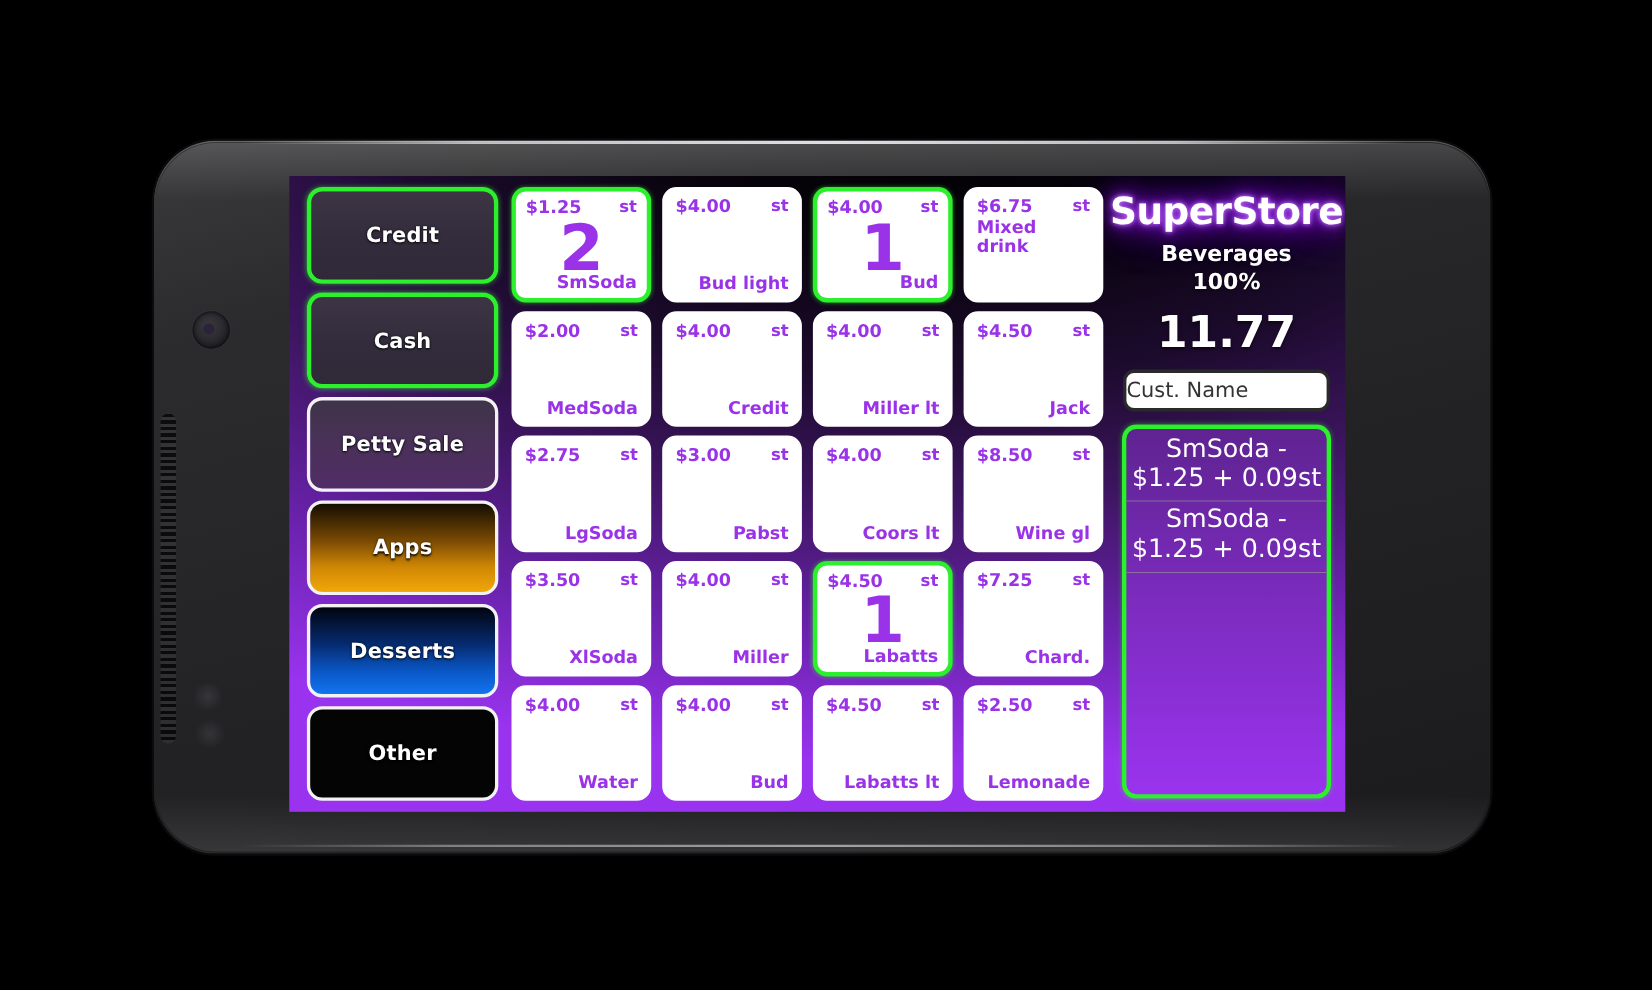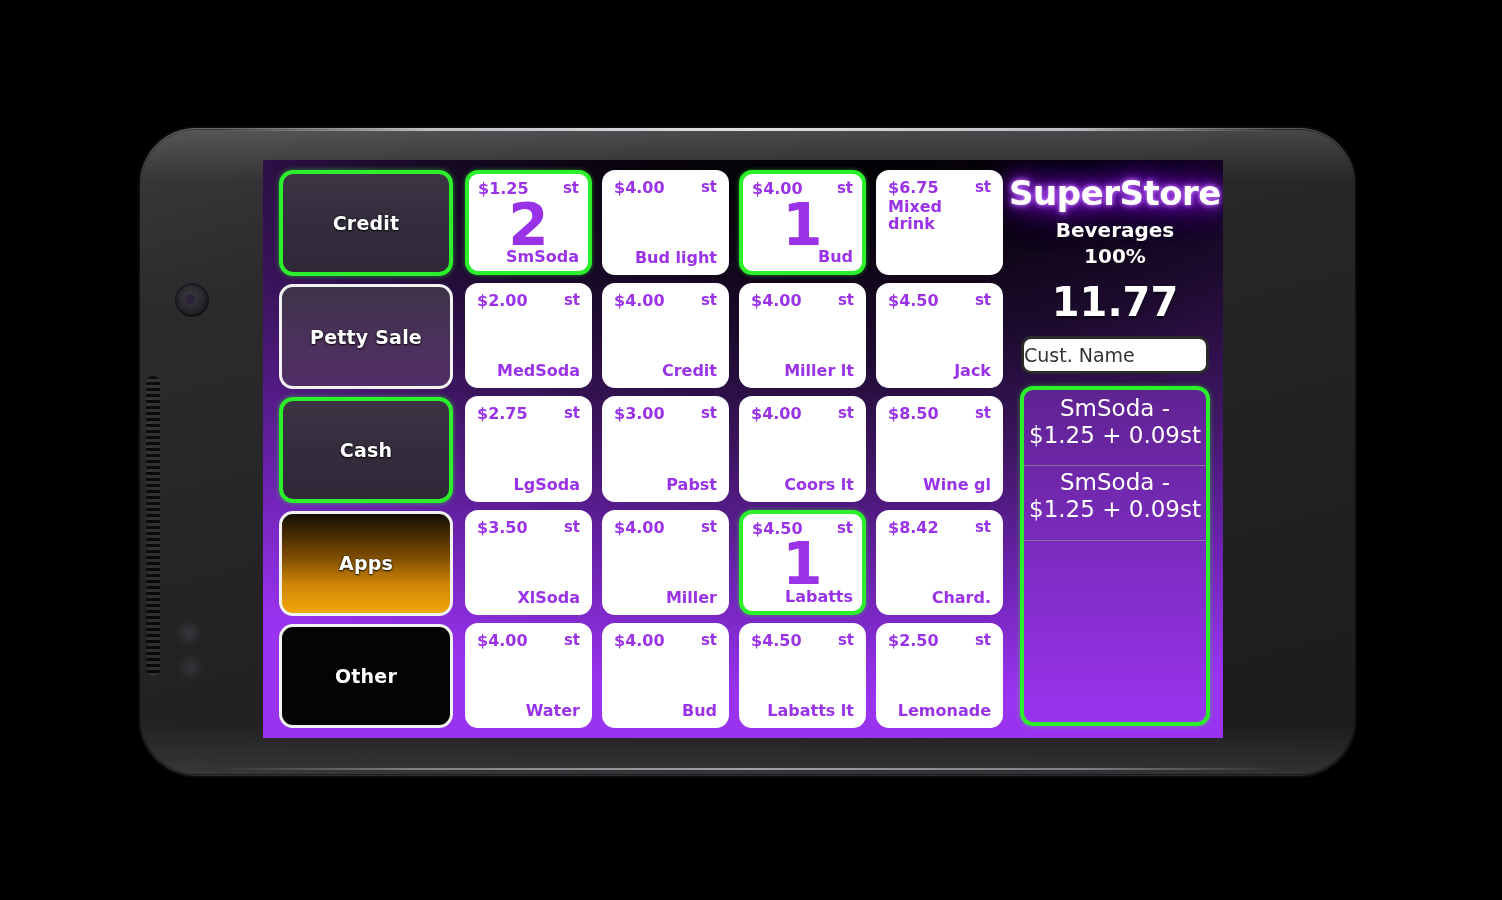--- a/index.html
+++ b/index.html
@@ -233,21 +233,21 @@
     background: linear-gradient(180deg, #5f2391 0%, #7a2bbc 45%, #9a33ee 100%);
     box-shadow: 0 0 5px rgba(44,240,44,.5);
     overflow: hidden;
     padding: 2px 0 0 0;
   }
   .receipt-item {
     color: #ffffff;
     font-size: 23px;
     text-align: center;
     line-height: 1.18;
-    padding: 3px 5px 16px 5px;
+    padding: 3px 5px 6px 5px;
     border-bottom: 1px solid rgba(150,150,150,.65);
     font-family: "DejaVu Sans", sans-serif;
     cursor: pointer;
   }
 </style>
 </head>
 <body>
 
 <div id="phone-frame">
   <div id="phone-bezel-highlight-top"></div>
@@ -257,28 +257,31 @@
   <div id="sensor-dot-1"></div>
   <div id="sensor-dot-2"></div>
 
   <div id="screen">
     <div id="screen-inner">
 
       <div id="category-column">
           <div class="cat-btn sel">
             <span>Credit</span>
           </div>
+          <div class="cat-btn sel">
+            <span>Cash</span>
+          </div>
           <div class="cat-btn plain">
             <span>Petty Sale</span>
           </div>
-          <div class="cat-btn sel">
-            <span>Cash</span>
-          </div>
           <div class="cat-btn amber">
             <span>Apps</span>
+          </div>
+          <div class="cat-btn blue">
+            <span>Desserts</span>
           </div>
           <div class="cat-btn black">
             <span>Other</span>
           </div>
         </div>
 
       <div id="product-grid">
           <div class="prod sel">
             <div class="prod-price">$1.25</div>
             <div class="prod-tax">st</div>
@@ -351,21 +354,21 @@
             <div class="prod-tax">st</div>
             <div class="prod-name">Miller</div>
           </div>
           <div class="prod sel">
             <div class="prod-price">$4.50</div>
             <div class="prod-tax">st</div>
             <div class="prod-qty">1</div>
             <div class="prod-name">Labatts</div>
           </div>
           <div class="prod">
-            <div class="prod-price">$8.42</div>
+            <div class="prod-price">$7.25</div>
             <div class="prod-tax">st</div>
             <div class="prod-name">Chard.</div>
           </div>
           <div class="prod">
             <div class="prod-price">$4.00</div>
             <div class="prod-tax">st</div>
             <div class="prod-name">Water</div>
           </div>
           <div class="prod">
             <div class="prod-price">$4.00</div>

